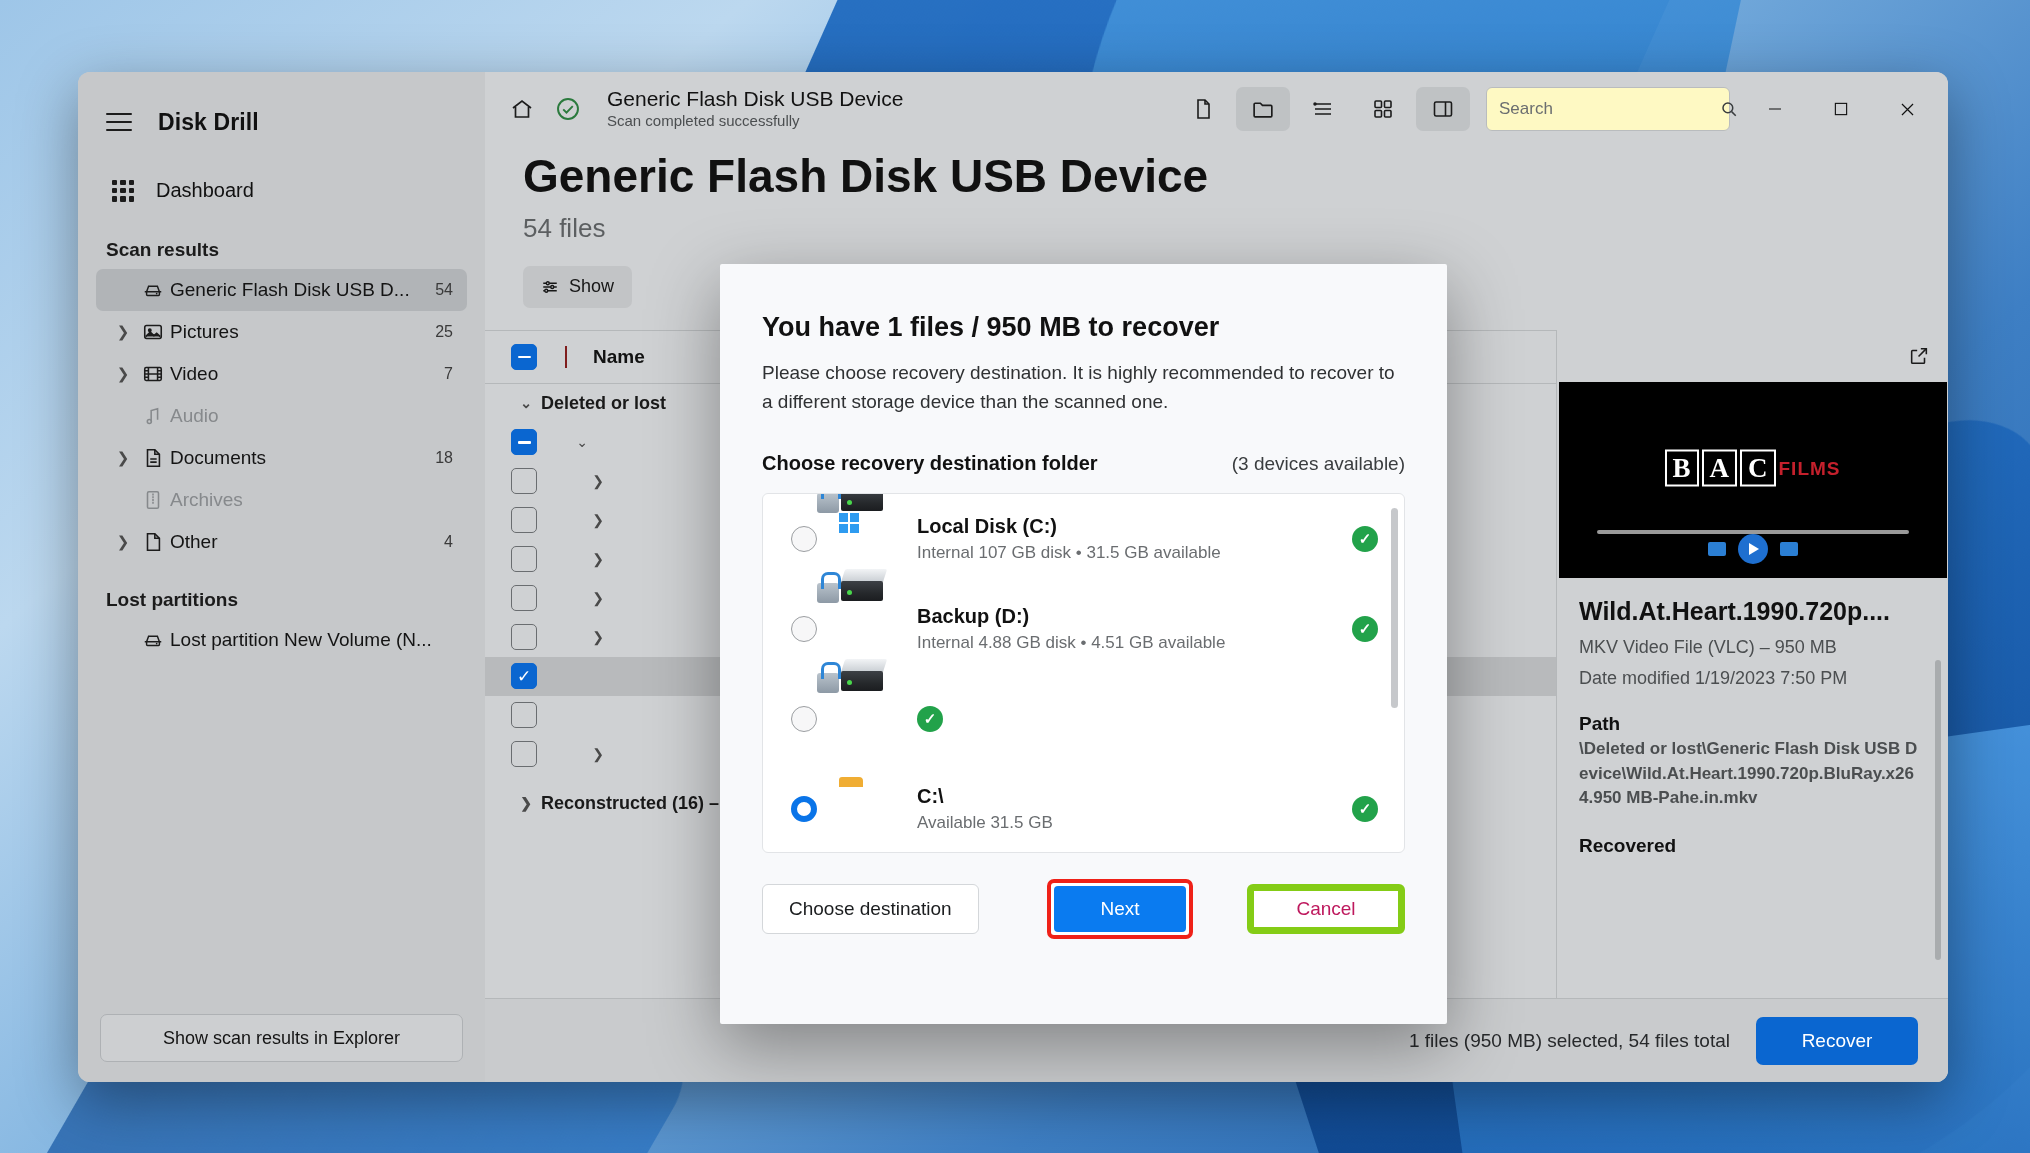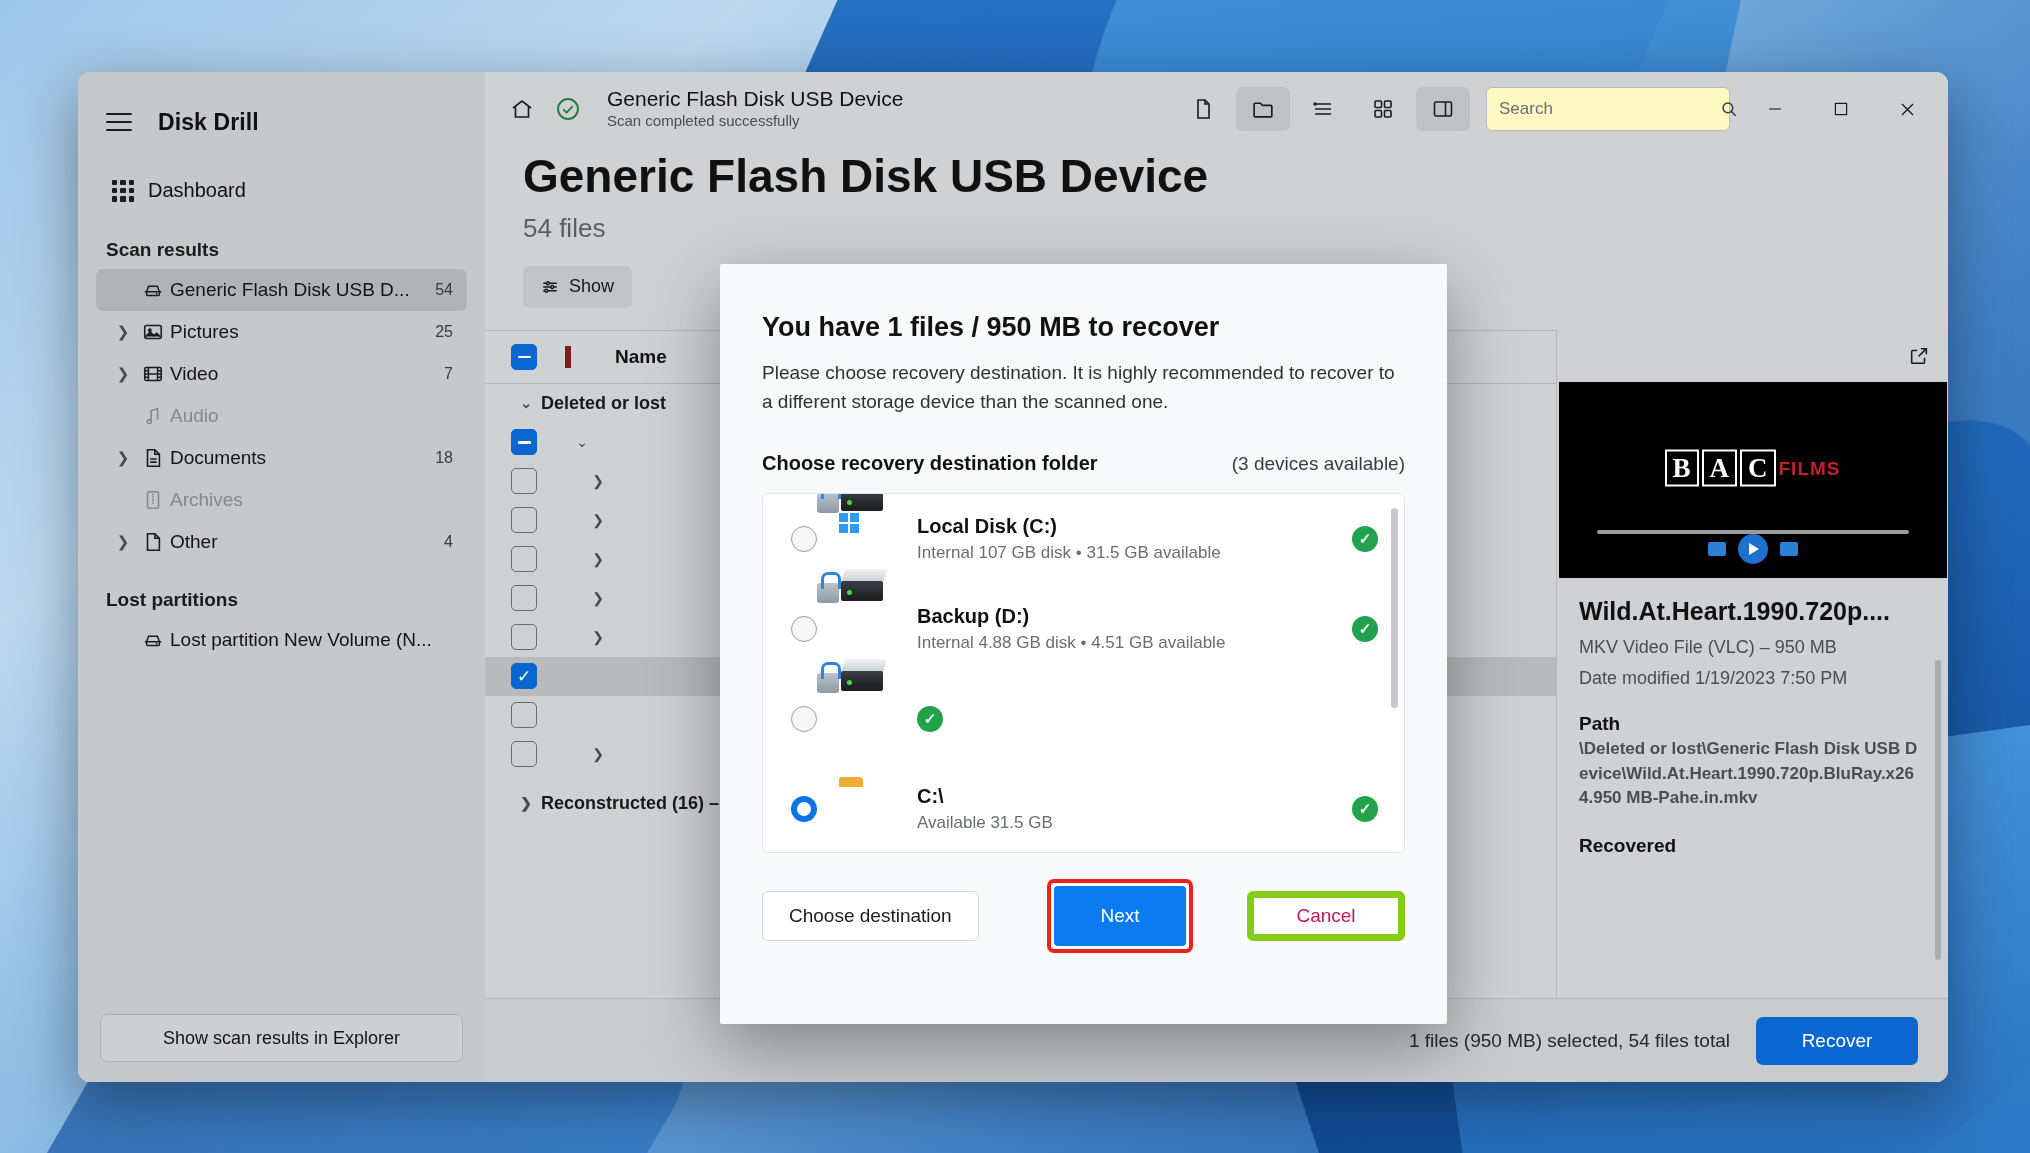--- a/index.html
+++ b/index.html
@@ -43,21 +43,21 @@
   
   .sidebar {
     width: 407px; background: #c6c8ca; display: flex; flex-direction: column;
     flex-shrink: 0;
   }
   .side-head { display: flex; align-items: center; gap: 26px; padding: 26px 0 0 28px; height: 74px;}
   .hamburger { width: 26px; height: 18px; display:flex; flex-direction:column; justify-content:space-between; cursor:pointer;}
   .hamburger i { display:block; height:2px; background:#1c1c1c; border-radius:1px;}
   .app-title { font-size: 23px; font-weight: 700; color: #111; letter-spacing:.1px;}
   .dash-row {
-    display:flex; align-items:center; gap:14px; margin: 22px 18px 0 18px;
+    display:flex; align-items:center; gap:22px; margin: 22px 18px 0 18px;
     padding: 11px 16px; border-radius: 7px; cursor:pointer;
   }
   .dots { width:22px; height:22px; display:grid; grid-template-columns:repeat(3,1fr); grid-gap:3px;}
   .dots i { background:#1c1c1c; border-radius:1px; }
   .dash-label { font-size:20px; color:#111; }
   .side-section { font-size:19px; font-weight:700; color:#1b1b1b; margin:26px 0 8px 28px;}
   .nav-item {
     display:flex; align-items:center; height:42px; margin:0 18px; padding:0 14px;
     border-radius:7px; cursor:pointer; gap:0;
   }
@@ -121,21 +121,21 @@
   }
   .cb {
     width:26px; height:26px; border-radius:5px; border:1.6px solid #6a6d70;
     display:inline-flex; align-items:center; justify-content:center; flex-shrink:0; cursor:pointer;
     background:transparent;
   }
   .cb.mixed { background:#0a66d0; border-color:#0a66d0; }
   .cb.mixed::after { content:""; width:13px; height:2.6px; background:#fff; border-radius:1px;}
   .cb.on { background:#0a66d0; border-color:#0a66d0; }
   .cb.on::after { content:"✓"; color:#fff; font-size:17px; line-height:1; }
-  .th-name { margin-left:28px; border-left:6px solid #7f1d1d; padding-left:44px; }
+  .th-name { margin-left:28px; border-left:2px solid #7f1d1d; padding-left:26px; }
   .th-size { margin-left:auto; width:190px; }
   .trow {
     display:flex; align-items:center; height:39px; padding-left:26px; font-size:18px; color:#1a1a1a;
   }
   .trow.sel { background:#b8babc; }
   .trow .chev { width:30px; color:#4a4a4a; font-size:14px; display:flex; justify-content:center;}
   .trow .sizecell { margin-left:auto; width:190px; color:#1f1f1f; }
   .grouprow { font-weight:700; }
 
   
@@ -209,21 +209,21 @@
   }
   .m-foot { display:flex; align-items:center; gap:22px; padding:26px 42px 0 42px; }
   .btn-ghost {
     height:50px; padding:0 26px; border:1px solid #d4d7da; border-radius:6px; background:#fff;
     font-size:19px; color:#1b1d1f; cursor:pointer; font-family:"Liberation Sans", sans-serif;
   }
   .next-wrap {
     margin-left:auto; border:4px solid #ef2118; border-radius:7px; padding:3px; background:#fff;
   }
   .btn-primary {
-    width:132px; height:60px; background:#0a7bf0; border:0; border-radius:4px; color:#fff;
+    width:132px; height:46px; background:#0a7bf0; border:0; border-radius:4px; color:#fff;
     font-size:19px; cursor:pointer; font-family:"Liberation Sans", sans-serif;
   }
   .btn-cancel {
     width:158px; height:50px; border:7px solid #84cc16; border-radius:6px; background:#fff;
     font-size:19px; color:#be185d; cursor:pointer; margin-left:32px; font-family:"Liberation Sans", sans-serif;
   }
   .folder-ico {
     width:52px; height:40px; background:#f6c04a; border-radius:4px; position:relative;
   }
   .folder-ico::before {

